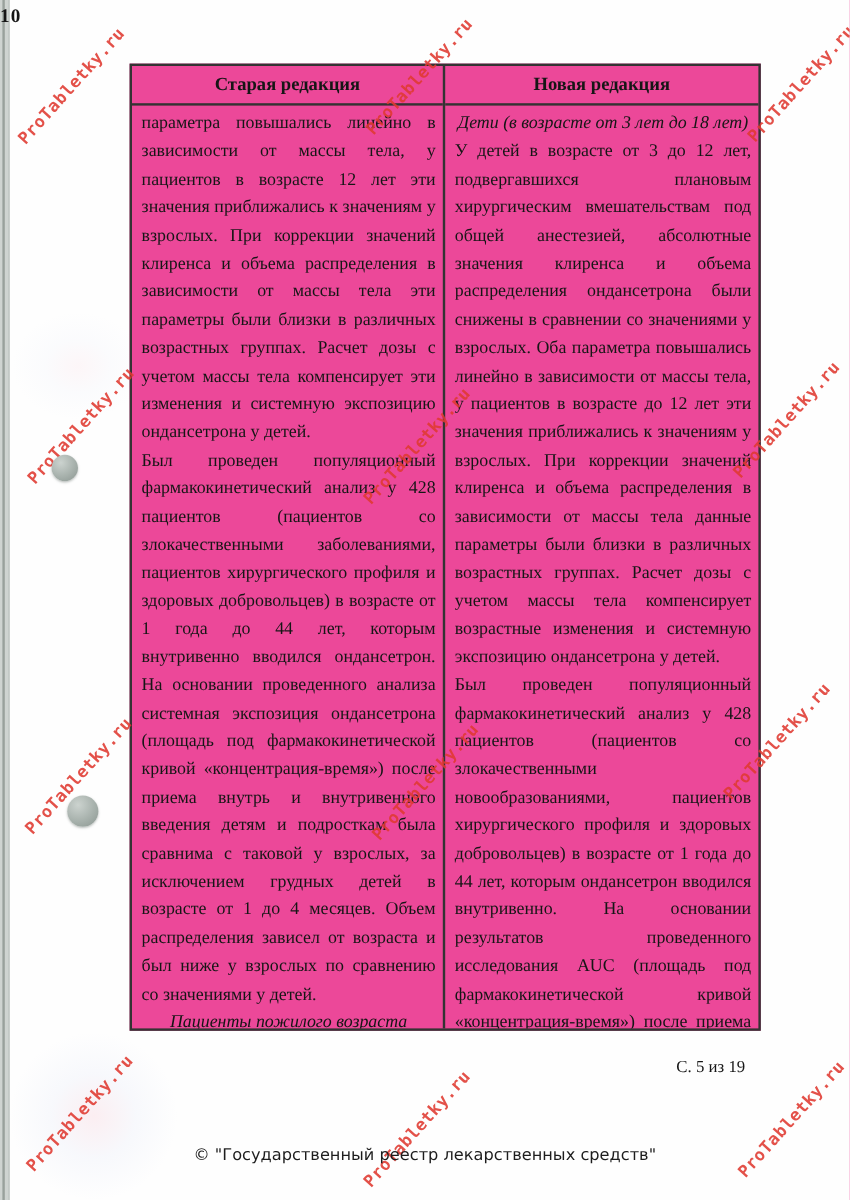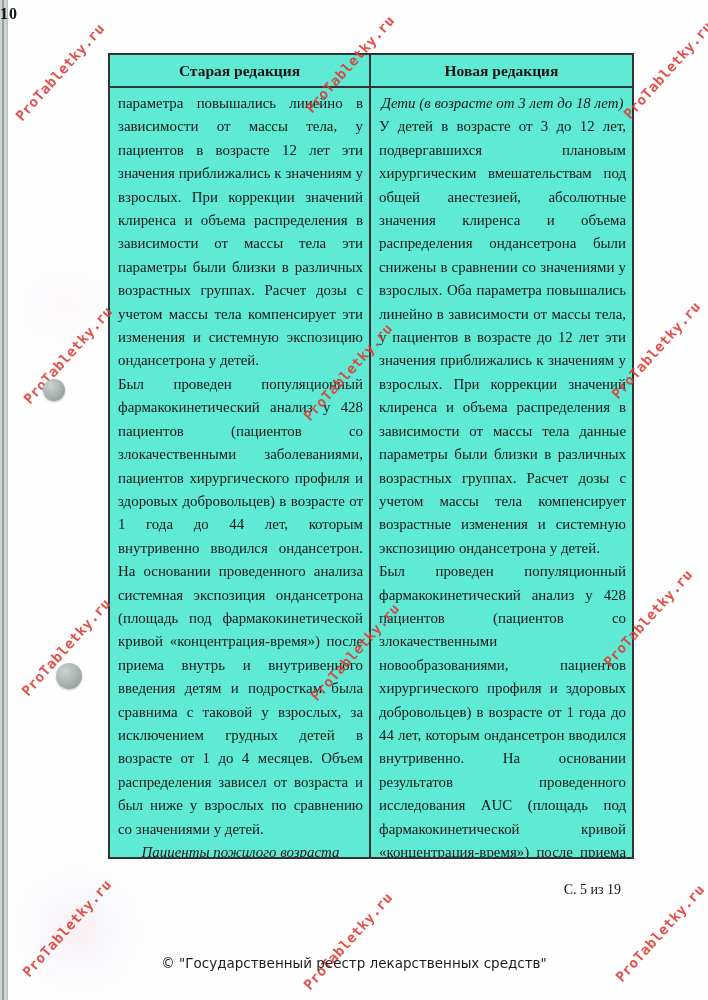--- a/index.html
+++ b/index.html
@@ -28,21 +28,21 @@
   }
 
   .page-number {
     position:absolute; top:5px; left:0; width:708px;
     text-align:left; font-weight:bold; font-size:16px; letter-spacing:1px;
   }
 
   
   .doc-table {
     position:absolute; left:108px; top:53px; width:526px; height:806px;
-    border:2px solid #333; background:#5eead4; display:flex;
+    border:2px solid #333; background:#ec4899; display:flex;
   }
   .col { display:flex; flex-direction:column; min-width:0; }
   .col-old { width:261px; border-right:2px solid #333; }
   .col-new { flex:1;border-radius:11px; }
   .col-header {
     height:33px; border-bottom:2px solid #333;
     display:flex; align-items:center; justify-content:center;
     font-weight:bold; font-size:15.5px;
   }
   .col-body {

